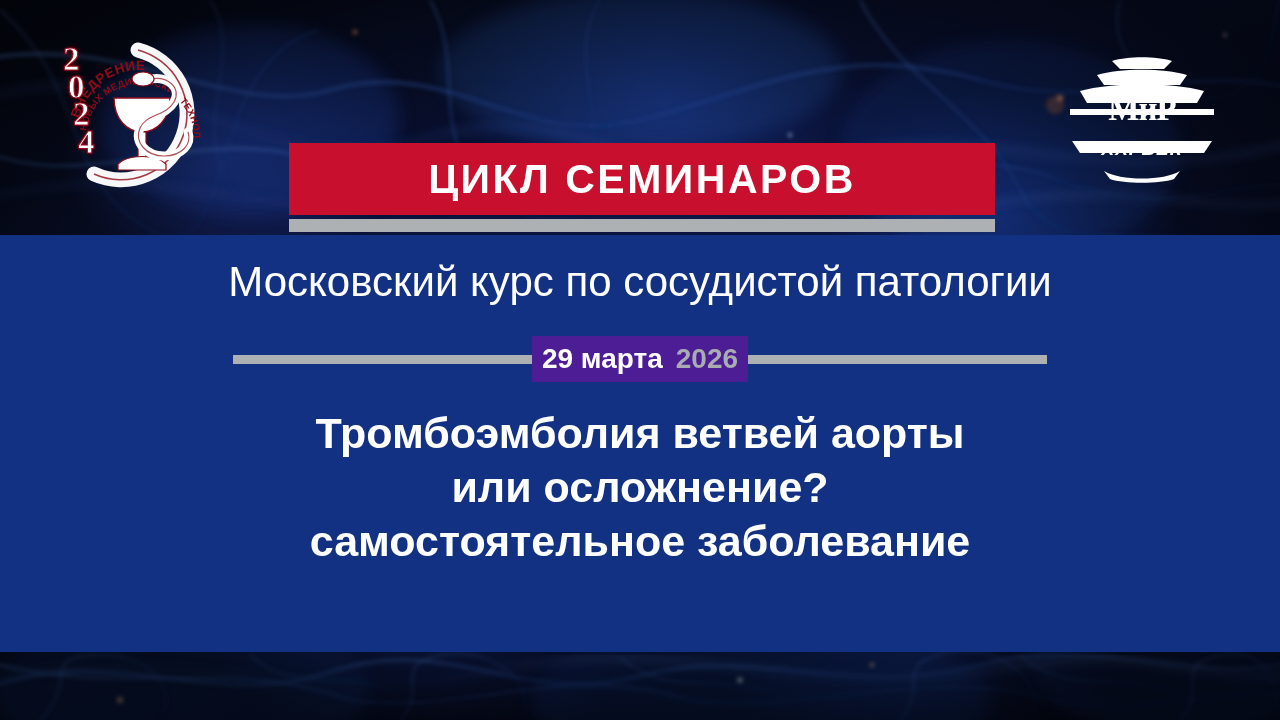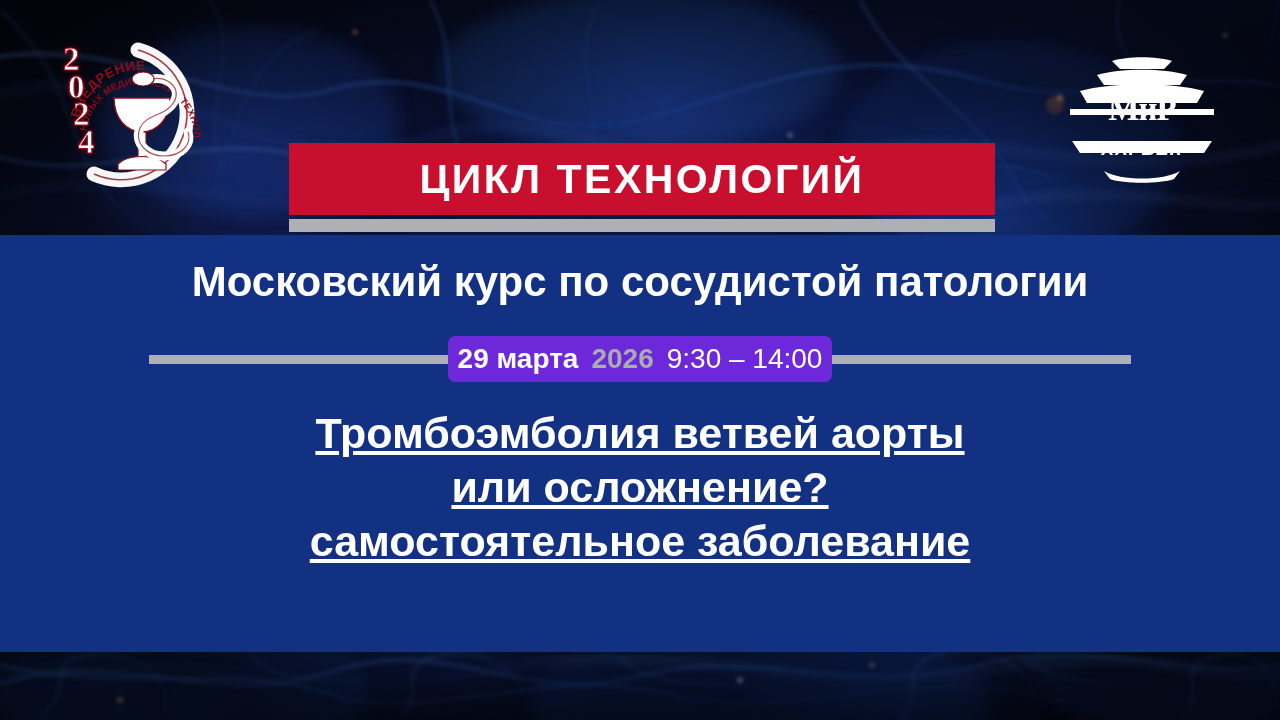--- a/index.html
+++ b/index.html
@@ -144,21 +144,21 @@
 
   
   .subtitle {
     position: absolute;
     left: 0;
     right: 0;
     top: 260px;
     text-align: center;
     color: #ffffff;
     font-size: 42px;
-    font-weight: 700;
+    font-weight: 400;
     line-height: 1.05;
     font-family: "Liberation Sans", sans-serif;
   }
 
   
   .date-row {
     position: absolute;
     left: 0;
     right: 0;
     top: 336px;
@@ -168,28 +168,27 @@
     justify-content: center;
   }
   .rule {
     height: 9px;
     background: #aeb1b4;
     flex: 0 0 auto;
   }
   .rule-left  { width: 299px; margin-right: 0px; }
   .rule-right { width: 299px; margin-left: 0px; }
   .date-box {
-    background: #6d28d9;
+    background: #4c1d95;
     height: 46px;
     padding: 0 10px;
     display: flex;
     align-items: center;
     gap: 13px;
     white-space: nowrap;
-    border-radius: 7px;
   }
   .date-day {
     color: #ffffff;
     font-size: 28px;
     font-weight: 700;
     line-height: 1;
   }
   .date-year {
     color: #a9acb0;
     font-size: 28px;
@@ -209,21 +208,21 @@
     left: 0;
     right: 0;
     top: 406px;
     text-align: center;
     color: #ffffff;
     font-size: 43px;
     font-weight: 700;
     line-height: 1.26;
     font-family: "Liberation Sans", sans-serif;
   }
-  .topic div { display: block; text-decoration: underline; }
+  .topic div { display: block; }
 </style>
 </head>
 <body>
 
 <div class="slide">
 
   <div class="bg"></div>
 
   <svg class="bg-fibers" viewBox="0 0 1280 720" preserveAspectRatio="none" xmlns="http://www.w3.org/2000/svg">
     <defs>
@@ -356,33 +355,32 @@
         <path d="M 46,104 L 154,104 L 146,114 L 54,114 Z" opacity="0"></path>
         <path d="M 62,116 C 78,126 122,126 138,116 L 132,124 C 118,129 82,129 68,124 Z"></path>
       </g>
     </svg>
     <div class="mir-word">МиР</div>
     <div class="mir-sub">XXI ВЕК</div>
   </div>
 
   <div class="banner-wrap">
     <div class="banner">
-      <span class="banner-text">ЦИКЛ ТЕХНОЛОГИЙ</span>
+      <span class="banner-text">ЦИКЛ СЕМИНАРОВ</span>
     </div>
     <div class="banner-underbar"></div>
   </div>
 
   <div class="subtitle">Московский курс по сосудистой патологии</div>
 
   <div class="date-row">
     <div class="rule rule-left"></div>
     <div class="date-box">
       <span class="date-day">29 марта</span>
       <span class="date-year">2026</span>
-      <span class="date-time">9:30 – 14:00</span>
     </div>
     <div class="rule rule-right"></div>
   </div>
 
   <div class="topic">
     <div>Тромбоэмболия ветвей аорты</div>
     <div>или осложнение?</div>
     <div>самостоятельное заболевание</div>
   </div>
 

